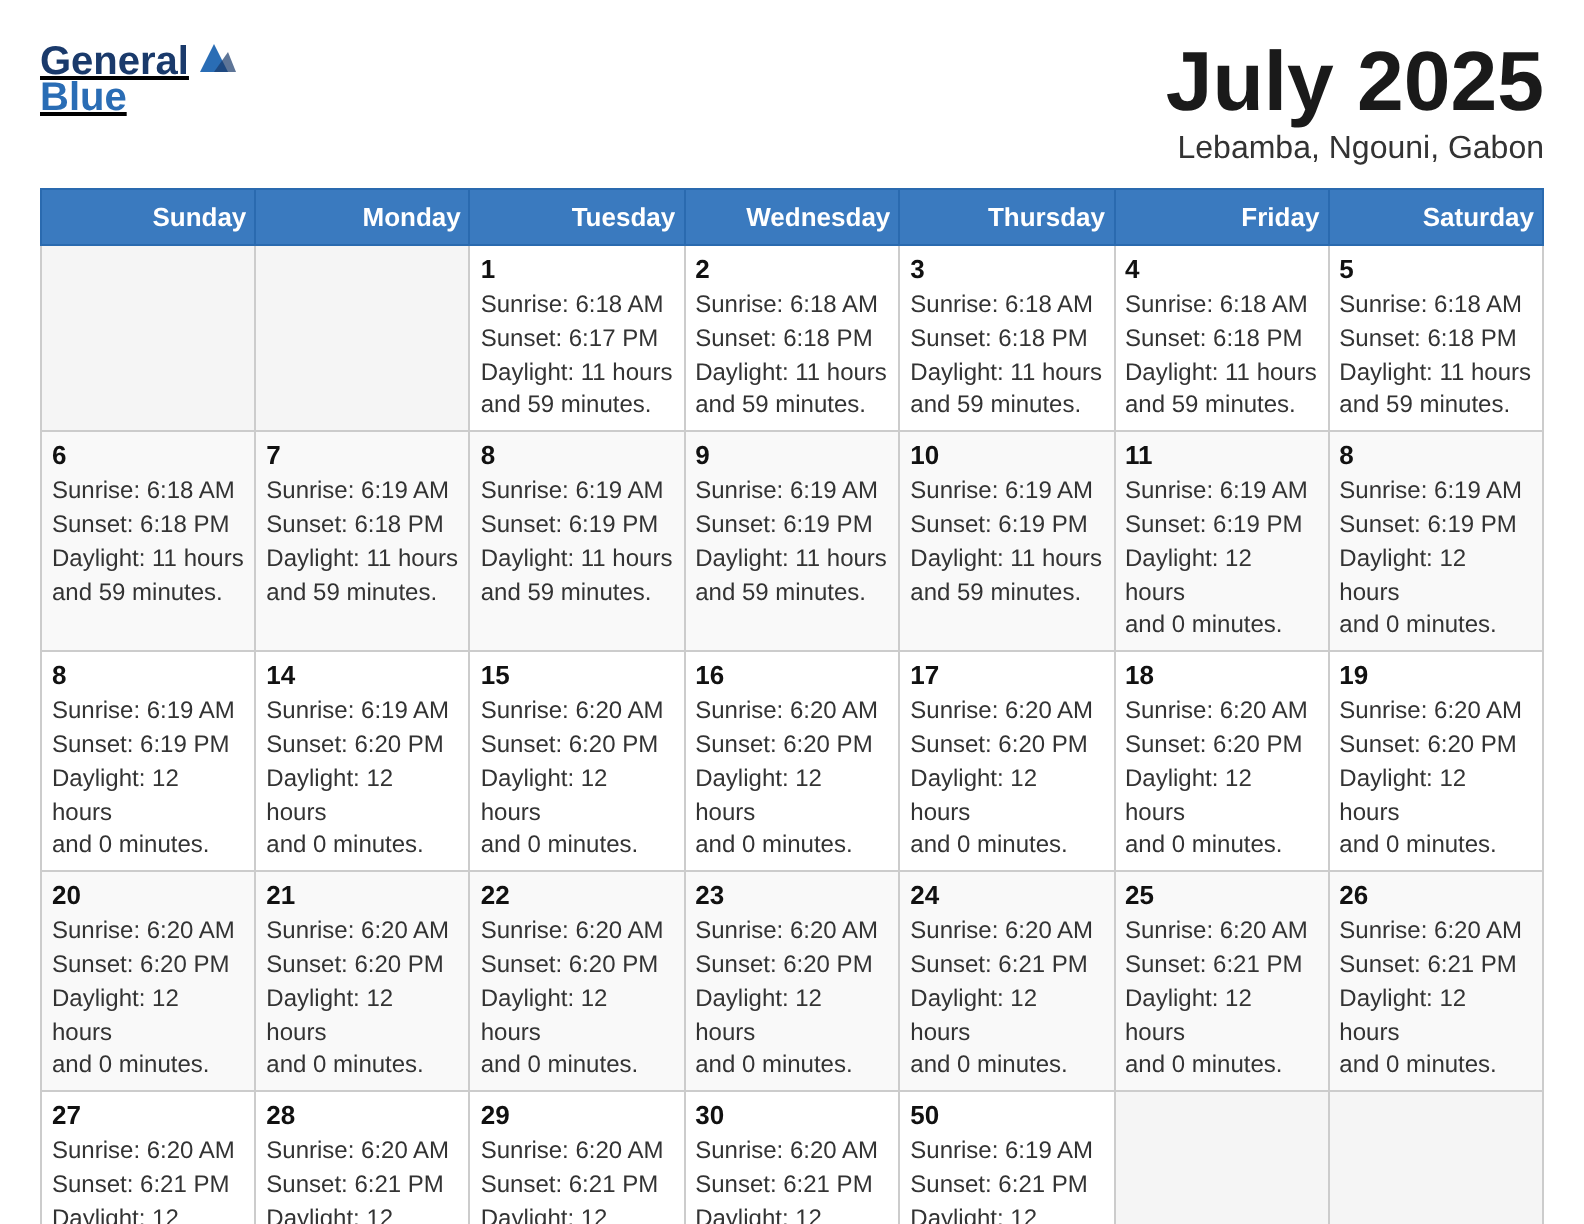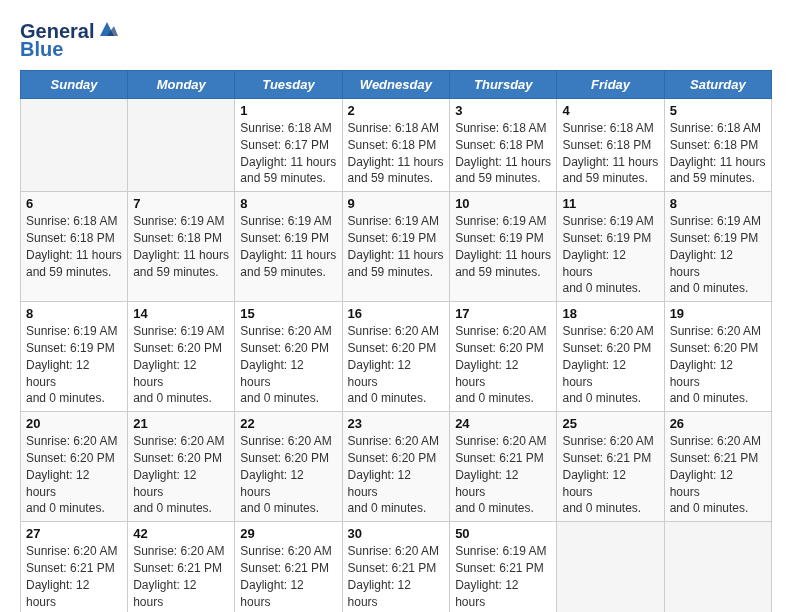--- a/index.html
+++ b/index.html
@@ -12,20 +12,21 @@
     }
     .header {
       display: flex;
       justify-content: space-between;
       align-items: flex-start;
       margin-bottom: 10px;
     }
     .logo {
       display: flex;
       align-items: center;
+      text-decoration: underline;
     }
     .logo-text {
       display: flex;
       flex-direction: column;
       font-size: 18px;
       font-weight: bold;
       color: #1a3a6b;
       line-height: 1.1;
     }
     .title-section {
@@ -46,23 +47,22 @@
       width: 100%;
       border-collapse: collapse;
       border: 1px solid #ccc;
     }
     .calendar th {
       background-color: #3a7abf;
       color: #fff;
       font-size: 13px;
       font-weight: bold;
       padding: 6px 4px;
-      text-align: center;
+      text-align: right;
       border: 1px solid #2a6aaf;
-      font-style: italic;
     }
     .calendar td {
       vertical-align: top;
       border: 1px solid #ccc;
       padding: 4px 5px;
       width: 108px;
       min-height: 80px;
       font-size: 10px;
       color: #333;
       background: #fff;
@@ -94,20 +94,22 @@
         <span style="color:#1a3a6b; font-size:20px; font-weight:bold;">General</span>
         <svg width="22" height="22" viewBox="0 0 22 22" style="margin-left:2px; margin-top:-4px;">
           <polygon points="4,18 11,4 18,18" fill="#2a6db5"></polygon>
           <polygon points="11,18 18,8 22,18" fill="#1a3a6b" opacity="0.7"></polygon>
         </svg>
       </div>
       <span style="color:#2a6db5; font-size:20px; font-weight:bold; margin-top:-4px;">Blue</span>
     </div>
   </div>
   <div class="title-section">
+    <div class="month-title">July 2025</div>
+    <div class="location">Lebamba, Ngouni, Gabon</div>
   </div>
 </div>
 
 <table class="calendar">
   <thead>
     <tr>
     <th>Sunday</th>
         <th>Monday</th>
         <th>Tuesday</th>
         <th>Wednesday</th>
@@ -311,21 +313,21 @@
       </tr>
       <tr>
         <td>
           <span class="day-num">27</span>
           <div class="day-info" style="white-space: pre-line;">Sunrise: 6:20 AM
 Sunset: 6:21 PM
 Daylight: 12 hours
 and 0 minutes.</div>
         </td>
         <td>
-          <span class="day-num">42</span>
+          <span class="day-num">28</span>
           <div class="day-info" style="white-space: pre-line;">Sunrise: 6:20 AM
 Sunset: 6:21 PM
 Daylight: 12 hours
 and 0 minutes.</div>
         </td>
         <td>
           <span class="day-num">29</span>
           <div class="day-info" style="white-space: pre-line;">Sunrise: 6:20 AM
 Sunset: 6:21 PM
 Daylight: 12 hours

